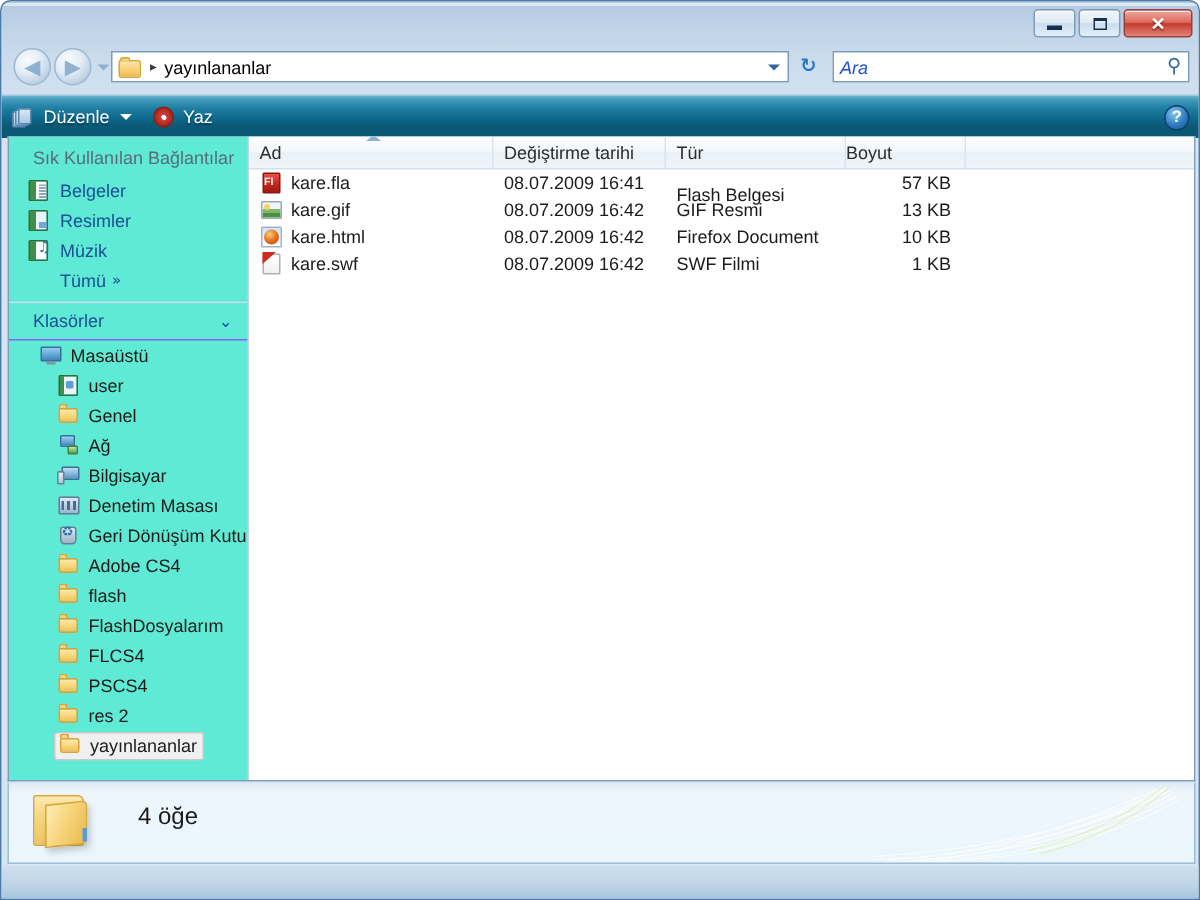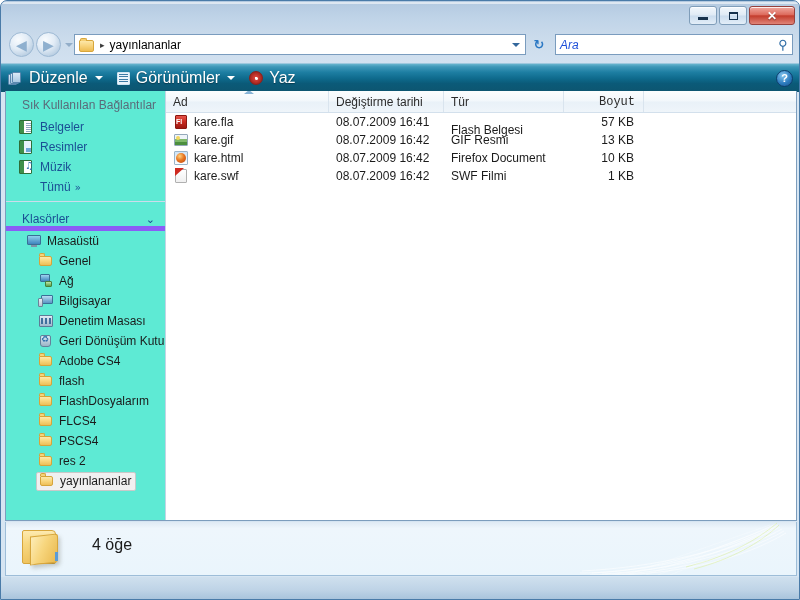--- a/index.html
+++ b/index.html
@@ -183,21 +183,21 @@
     position: absolute;
     left: 0; top: 62px; width: 800px; height: 28px;
     background: linear-gradient(to bottom, #53a7c4 0%, #2e8bab 14%, #147architecture 15%, #0e6e92 50%, #0b5c80 51%, #0a556f 100%);
     background: linear-gradient(to bottom, #67b4cd 0%, #3e97b8 10%, #1d7ea2 30%, #0e6a8c 52%, #0b5a78 70%, #0d5570 100%);
     display: flex; align-items: center;
     border-top: 1px solid #9fc8de;
   }
   .tb-item {
     display: flex; align-items: center;
     height: 28px; padding: 0 7px;
-    color: #ffffff; font-size: 16px;
+    color: #ffffff; font-size: 12px;
     text-shadow: 0 1px 1px rgba(0,0,0,0.35);
   }
   .tb-caret {
     width: 0; height: 0; margin-left: 7px;
     border-left: 4px solid transparent;
     border-right: 4px solid transparent;
     border-top: 4px solid #ffffff;
   }
   .tb-label { margin-left: 6px; }
   
@@ -305,23 +305,23 @@
   #fav-all {
     height: 20px; display: flex; align-items: center; gap: 4px;
     padding-left: 34px;
   }
   #fav-all .lbl { color: #1a4f94; font-size: 12px; }
   #fav-all .chev { color: #1a4f94; font-size: 10px; font-family: "DejaVu Sans", sans-serif; }
   #sidebar-divider {
     height: 1px; background: #ccdceb; margin: 4px 0 0 0;
   }
   #folders-header {
-    height: 24px; display: flex; align-items: flex-end;
+    height: 24px; display: flex; align-items: center;
     padding: 0 10px 0 16px;
-    border-bottom: 5px solid #8b5cf6;
+    border-bottom: 1px solid #8b5cf6;
   }
   #folders-header .lbl { color: #1a4f94; font-size: 12px; flex: 1; }
   #folders-header .chev { color: #1a4f94; font-size: 11px; font-family: "DejaVu Sans", sans-serif; }
   .tree-item {
     height: 20px; display: flex; align-items: center; gap: 5px;
     font-size: 12px; color: #1b1b1b;
   }
   .tree-item.lvl1 { padding-left: 20px; }
   .tree-item.lvl2 { padding-left: 32px; }
   .tree-item.selected .tree-label-box {
@@ -430,21 +430,21 @@
   }
   .col {
     position: relative;
     display: flex; align-items: center;
     font-size: 12px; color: #2c2c2c;
     padding-left: 7px;
     box-sizing: border-box;
     border-right: 1px solid #d9e4ee;
   }
   .col.last { border-right: none; }
-  .col.numeric { justify-content: flex-end; padding-right: 8px; padding-left: 0; font-family: Liberation Mono, monospace; }
+  .col.numeric { padding-right: 8px; padding-left: 0; }
   #sort-indicator {
     position: absolute;
     left: 78px; top: -1px;
     width: 0; height: 0;
     border-left: 5px solid transparent;
     border-right: 5px solid transparent;
     border-bottom: 4px solid #87b3d6;
   }
   .frow {
     height: 18px; display: flex; align-items: center;
@@ -620,30 +620,20 @@
     <div class="tb-item">
       <div id="organize-icon">
           <i></i>
           <i></i>
           <i></i>
         </div>
       <span class="tb-label">Düzenle</span>
       <div class="tb-caret"></div>
     </div>
     <div class="tb-item">
-      <div id="views-icon">
-          <span></span>
-          <span></span>
-          <span></span>
-          <span></span>
-        </div>
-      <span class="tb-label">Görünümler</span>
-      <div class="tb-caret"></div>
-    </div>
-    <div class="tb-item">
       <div id="burn-icon"></div>
       <span class="tb-label">Yaz</span>
     </div>
     <div id="help-btn">
       <span>?</span>
     </div>
   </div>
 
   <div id="content">
 
@@ -679,20 +669,26 @@
       <div id="folders-header">
         <span class="lbl">Klasörler</span>
         <span class="chev">⌄</span>
       </div>
 
       <div id="folder-tree">
           <div class="tree-item lvl1">
             <div class="tree-label-box">
               <span class="ticon ic-monitor"></span>
               <span>Masaüstü</span>
+            </div>
+          </div>
+          <div class="tree-item lvl2">
+            <div class="tree-label-box">
+              <span class="ticon ic-user"></span>
+              <span>user</span>
             </div>
           </div>
           <div class="tree-item lvl2">
             <div class="tree-label-box">
               <span class="ticon ic-folder"></span>
               <span>Genel</span>
             </div>
           </div>
           <div class="tree-item lvl2">
             <div class="tree-label-box">

